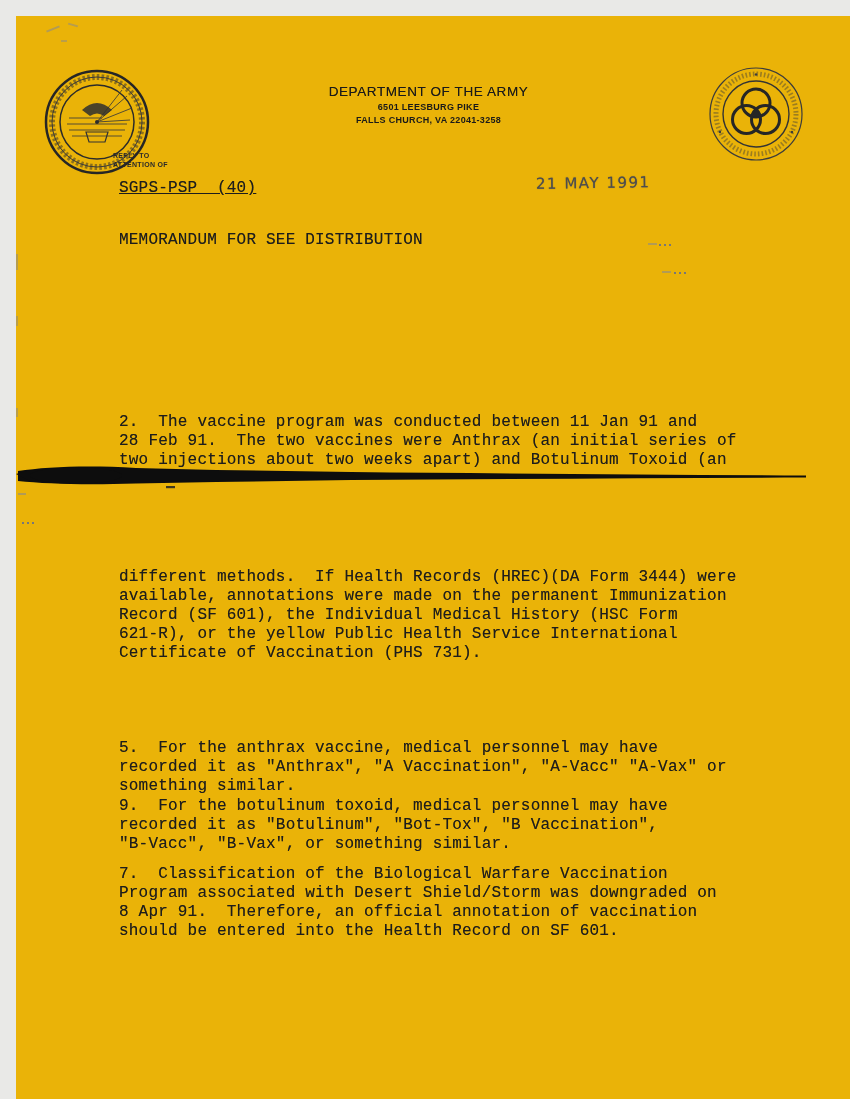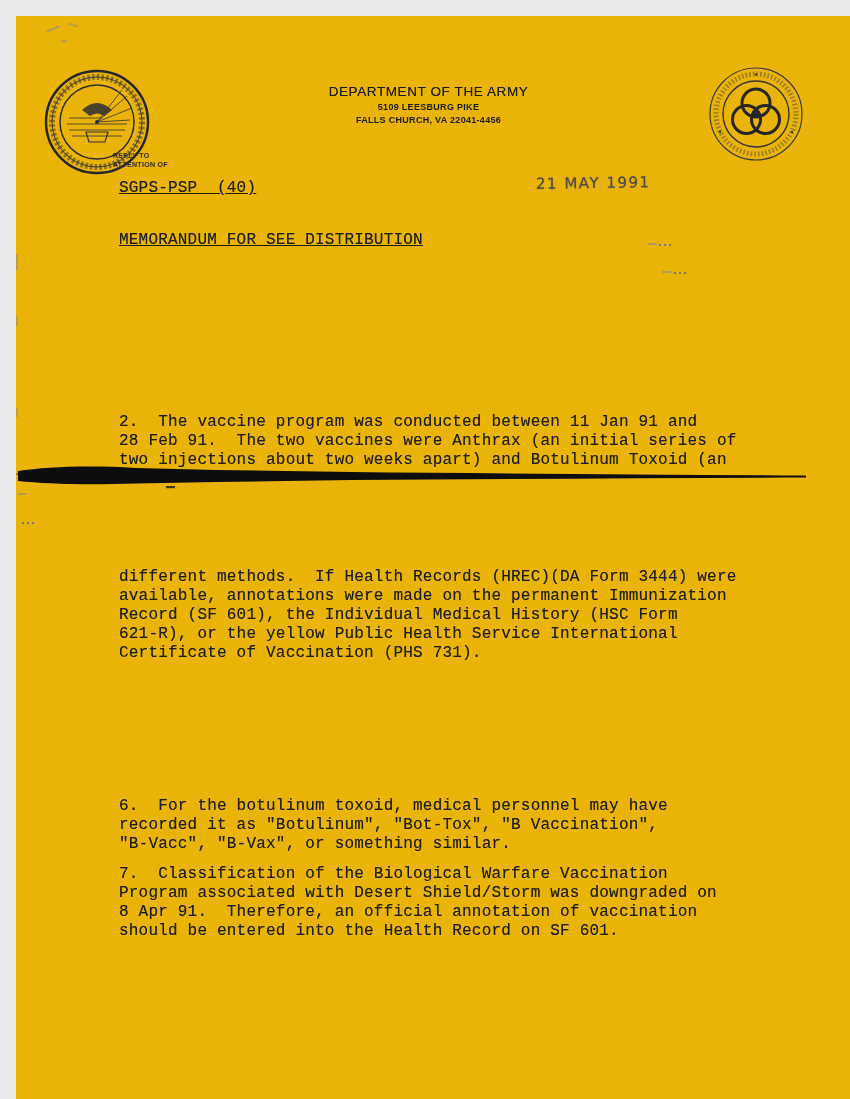--- a/index.html
+++ b/index.html
@@ -64,22 +64,22 @@
         <line x1="30" y1="68" x2="80" y2="68"></line>
       </g>
       <path d="M40,42 Q55,28 70,42 L62,48 Q55,43 48,48 Z" fill="#2f2f2f" opacity="0.85"></path>
       <path d="M44,64 L66,64 L63,74 L47,74 Z" fill="none" stroke="#333" stroke-width="1.2"></path>
       <circle cx="55" cy="54" r="2" fill="#2b2b2b"></circle>
     </svg>
   </div>
 
   <div class="letterhead">
     <div class="lh1">DEPARTMENT OF THE ARMY</div>
-    <div class="lh3">5109 LEESBURG PIKE</div>
-    <div class="lh3">FALLS CHURCH, VA 22041-4456</div>
+    <div class="lh3">6501 LEESBURG PIKE</div>
+    <div class="lh3">FALLS CHURCH, VA 22041-3258</div>
   </div>
 
   <div class="seal" style="left:690px;top:48px;">
     <svg width="100" height="100" viewBox="0 0 100 100">
       <circle cx="50" cy="50" r="46" fill="none" stroke="#3c3c3c" stroke-width="1.2"></circle>
       <circle cx="50" cy="50" r="40" fill="none" stroke="#3c3c3c" stroke-width="5" stroke-dasharray="1.6 2.1" opacity="0.45"></circle>
       <circle cx="50" cy="50" r="33" fill="none" stroke="#343434" stroke-width="1.4"></circle>
       <g fill="none" stroke="#262626" stroke-width="3">
         <circle cx="50" cy="39" r="14"></circle>
         <circle cx="40.5" cy="55.5" r="14"></circle>
@@ -91,21 +91,21 @@
       <circle cx="86" cy="68" r="1.2" fill="#3c3c3c"></circle>
     </svg>
   </div>
 
   <div class="reply-to">REPLY TO
 ATTENTION OF</div>
 
   <div class="mono" style="left:103px;top:163px;text-decoration:underline;">SGPS-PSP  (40)</div>
   <div class="date-stamp">21 MAY 1991</div>
 
-  <div class="mono" style="left:103px;top:215px;text-decoration:underline;">MEMORANDUM FOR SEE DISTRIBUTION</div>
+  <div class="mono" style="left:103px;top:215px;">MEMORANDUM FOR SEE DISTRIBUTION</div>
 
 
   <div class="mono" style="left:103px;top:397px;">2.  The vaccine program was conducted between 11 Jan 91 and
 28 Feb 91.  The two vaccines were Anthrax (an initial series of
 two injections about two weeks apart) and Botulinum Toxoid (an</div>
 
   <div class="smudge">
     <svg width="850" height="32" viewBox="0 0 850 32">
       <path d="M2,9 C30,5 70,3 120,6 L200,8 L335,10 C480,11.5 640,12.5 790,13.5 L790,15.5 C640,16 480,17 335,18 L200,20 L120,21.5 C70,23 30,22 2,19 Z" fill="#0d0d0d"></path>
       <ellipse cx="60" cy="13.5" rx="46" ry="8" fill="#0d0d0d"></ellipse>
@@ -113,21 +113,24 @@
       <rect x="150" y="24" width="9" height="2.2" fill="#222" opacity="0.85"></rect>
     </svg>
   </div>
 
 
   <div class="mono" style="left:103px;top:552px;">different methods.  If Health Records (HREC)(DA Form 3444) were
 available, annotations were made on the permanent Immunization
 Record (SF 601), the Individual Medical History (HSC Form
 621-R), or the yellow Public Health Service International
 Certificate of Vaccination (PHS 731).</div>
-  <div class="mono" style="left:103px;top:781px;">6.  For the botulinum toxoid, medical personnel may have
+  <div class="mono" style="left:103px;top:723px;">5.  For the anthrax vaccine, medical personnel may have
+recorded it as "Anthrax", "A Vaccination", "A-Vacc" "A-Vax" or
+something similar.</div>
+  <div class="mono" style="left:103px;top:781px;">9.  For the botulinum toxoid, medical personnel may have
 recorded it as "Botulinum", "Bot-Tox", "B Vaccination",
 "B-Vacc", "B-Vax", or something similar.</div>
   <div class="mono" style="left:103px;top:849px;">7.  Classification of the Biological Warfare Vaccination
 Program associated with Desert Shield/Storm was downgraded on
 8 Apr 91.  Therefore, an official annotation of vaccination
 should be entered into the Health Record on SF 601.</div>
 
   <div class="art" style="left:30px;top:12px;width:14px;height:2px;transform:rotate(-22deg);opacity:.6;"></div>
   <div class="art" style="left:52px;top:8px;width:10px;height:2px;transform:rotate(16deg);opacity:.55;"></div>
   <div class="art" style="left:45px;top:24px;width:6px;height:2px;opacity:.5;"></div>

